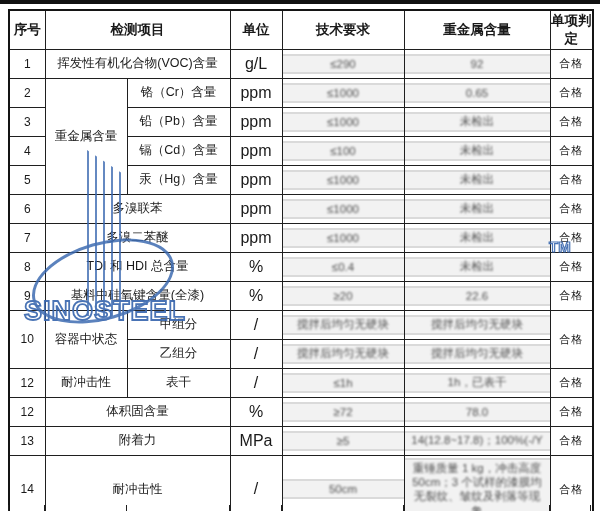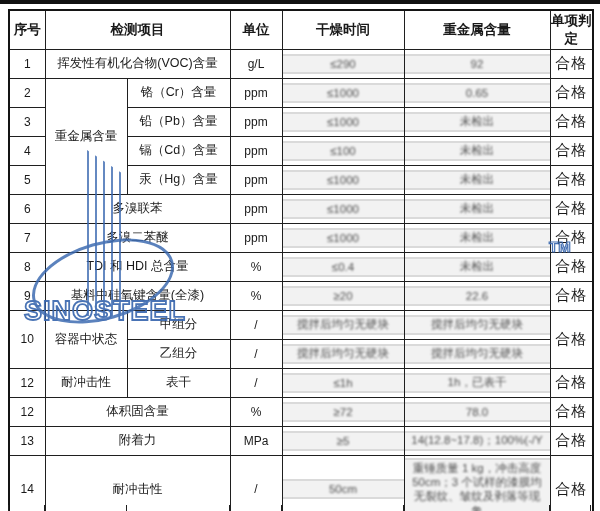--- a/index.html
+++ b/index.html
@@ -16,22 +16,22 @@
     border:2px solid #141414;
   }
   td,th{border:1px solid #1f1f1f;padding:0;text-align:center;vertical-align:middle;overflow:hidden;}
   th{font-size:13.5px;font-weight:bold;line-height:1.3;}
   td{font-size:12.5px;}
   tr.hd{height:39px;margin-left:12px;}
   tr.std{height:26px;}
   tr.tall{height:62px;}
   .item{font-size:12.5px;white-space:nowrap;}
   .num{font-size:12px;}
-  .unit{font-size:12px;}
-  .judge{font-size:15px;letter-spacing:1px;}
+  .unit{font-size:16px;}
+  .judge{font-size:11px;letter-spacing:1px;}
   
   .band{
     margin:4px 0;min-height:16px;
     background:#f2f2f2;
     border-top:2px solid #dadada;border-bottom:2px solid #dadada;
     display:flex;align-items:center;justify-content:center;
   }
   .band.full{margin:2px 0;}
   .bv{
     filter:blur(1.2px);
@@ -86,21 +86,21 @@
       <col style="width:122px">
       <col style="width:146px">
       <col style="width:43px">
   </colgroup>
 
   <tbody>
       <tr class="hd">
     <th>序号</th>
     <th colspan="2">检测项目</th>
     <th>单位</th>
-    <th>干燥时间</th>
+    <th>技术要求</th>
     <th>重金属含量</th>
     <th>单项判定</th>
   </tr>
 
   <tr class="std">
     <td class="num">1</td>
     <td colspan="2" class="item">挥发性有机化合物(VOC)含量</td>
     <td class="unit">g/L</td>
     <td>
           <div class="band">

